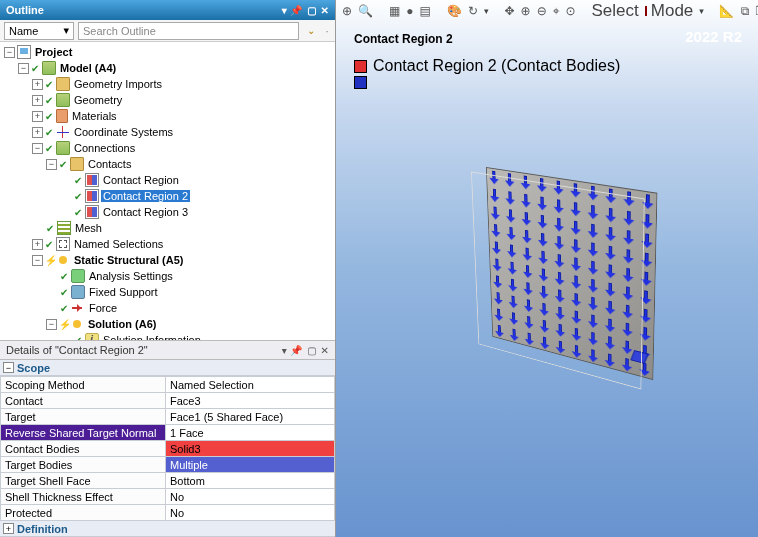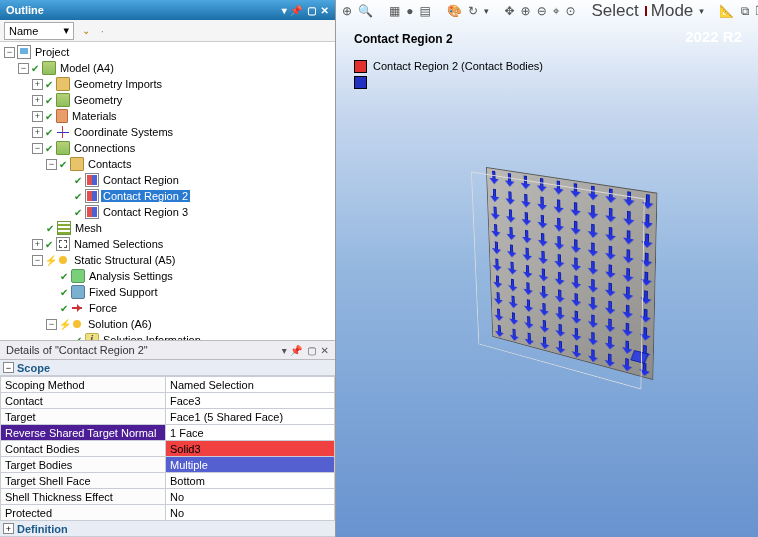--- a/index.html
+++ b/index.html
@@ -11,21 +11,21 @@
   .filter-bar { height: 22px; background: #f5f5f5; border-bottom: 1px solid #ccc; display: flex; align-items: center; padding: 0 4px; gap: 4px; }
   .filter-bar .name-dd { background: #fff; border: 1px solid #aaa; height: 18px; width: 70px; display: flex; align-items: center; padding: 0 4px; justify-content: space-between; font-size: 11px; }
   .filter-bar .search { background: #fff; border: 1px solid #aaa; height: 18px; flex: 1; color: #888; padding: 0 4px; display: flex; align-items: center; }
   .filter-bar .chev { color: #b47d00; font-size: 10px; padding: 0 4px; }
   .tree { flex: 1; overflow: hidden; background: #fff; padding: 2px 0 0 4px; }
   .tree-row { display: flex; align-items: center; height: 16px; white-space: nowrap; }
   .tree-row .exp { width: 11px; height: 11px; border: 1px solid #888; display: inline-flex; align-items: center; justify-content: center; margin-right: 2px; font-size: 9px; line-height: 1; background: #fff; color: #444; }
   .tree-row .ck { color: #2a8f2a; font-size: 10px; margin-right: 1px; width: 10px; display: inline-block; }
   .tree-row .ck.lightning { color: #f0a000; }
   .tree-row .label { padding: 0 2px; }
-  .tree-row .label.bold { font-weight: 400; }
+  .tree-row .label.bold { font-weight: 700; }
   .tree-row .label.sel { background: #2a7ad2; color: #fff; }
   .ico { width: 14px; height: 14px; margin-right: 2px; display: inline-block; position: relative; }
   .ico-cube { background: linear-gradient(#b7d07a, #8fbf5a); border: 1px solid #6a9a3a; border-radius: 1px; }
   .ico-folder { background: #e8c36a; border: 1px solid #b08b3a; border-radius: 1px; }
   .ico-book { background: #e89d6a; border: 1px solid #b86a3a; border-radius: 1px; width: 12px; }
   .ico-axis {}
   .ico-axis::before { content:""; position:absolute; left:6px; top:1px; width:1px; height:12px; background:#c33; }
   .ico-axis::after { content:""; position:absolute; left:1px; top:7px; width:12px; height:1px; background:#33c; }
   .ico-mesh { background: repeating-linear-gradient(0deg,#8a3,#8a3 2px,#fff 2px,#fff 4px),repeating-linear-gradient(90deg,#8a3,#8a3 2px,transparent 2px,transparent 4px); border:1px solid #6a9a3a; }
   .ico-sel { background:#fff; border:1px solid #888; }
@@ -71,21 +71,21 @@
   .logo { position:absolute; top:26px; right:16px; text-align:right; color:#fff;}
   .logo .brand { font-size:30px; font-weight:400; letter-spacing:1px; line-height:1; }
   .logo .brand .slash{color:#fff;}
   .logo .ver { font-size:15px; font-weight:700; margin-top:2px;}
   .scene-title { position:absolute; top:32px; left:18px; font-weight:700; color:#000; font-size:12px;}
   .legend { position:absolute; top:58px; left:18px;}
   .legend .row { display:flex; align-items:center; height:16px; gap:6px;}
   .legend .sw { width:13px; height:13px; border:1px solid #000;}
   .legend .sw.red{background:#e03030;}
   .legend .sw.blue{background:#2030c0;}
-  .legend .txt{color:#000; font-size:11px;}
+  .legend .txt{color:#000; font-size:16px;}
 
   
   .scene { position:absolute; top:140px; left:60px; width:330px; height:270px; perspective: 900px; perspective-origin: 60% 40%;}
   .plate-wrapper { position:absolute; width:220px; height:220px; left:70px; top:20px; transform-style:preserve-3d; transform: rotateX(-18deg) rotateY(-32deg) rotateZ(0deg);}
   .plate-solid { position:absolute; width:200px; height:190px; left:0; top:18px; background: linear-gradient(135deg,#bcbab6, #8e8c88); border:1px solid #555; transform: translateZ(0px);}
   .plate-ghost { position:absolute; width:200px; height:190px; left:0; top:18px; border:1px solid #ddd; background: rgba(255,255,255,0.02); transform: translateZ(24px);}
   .arrow { position:absolute; width:10px; height:16px; }
   .arrow .shaft{position:absolute; left:3px; top:0; width:4px; height:9px; background:#2030e0; border:1px solid #0a1aa0;}
   .arrow .head{position:absolute; left:-1px; top:8px; width:0; height:0; border:6px solid transparent; border-top-color:#2030e0;}
   .triad { position:absolute; left:170px; top:175px; width:30px; height:30px;}
@@ -104,20 +104,21 @@
     <span class="ctl">📌</span>
     <span class="ctl">▢</span>
     <span class="ctl">✕</span>
   </div>
 
   <div class="filter-bar">
     <div class="name-dd">
       <span>Name</span>
       <span>▾</span>
     </div>
+    <div class="search">Search Outline</div>
     <span class="chev">⌄</span>
     <span style="color:#888;padding:0 2px;">·</span>
   </div>
 
   <div class="tree">
     <div class="tree-row" style="padding-left:0px">
       <span class="exp">−</span>
       <span class="ico ico-proj"></span>
       <span class="label bold">Project</span>
     </div>

